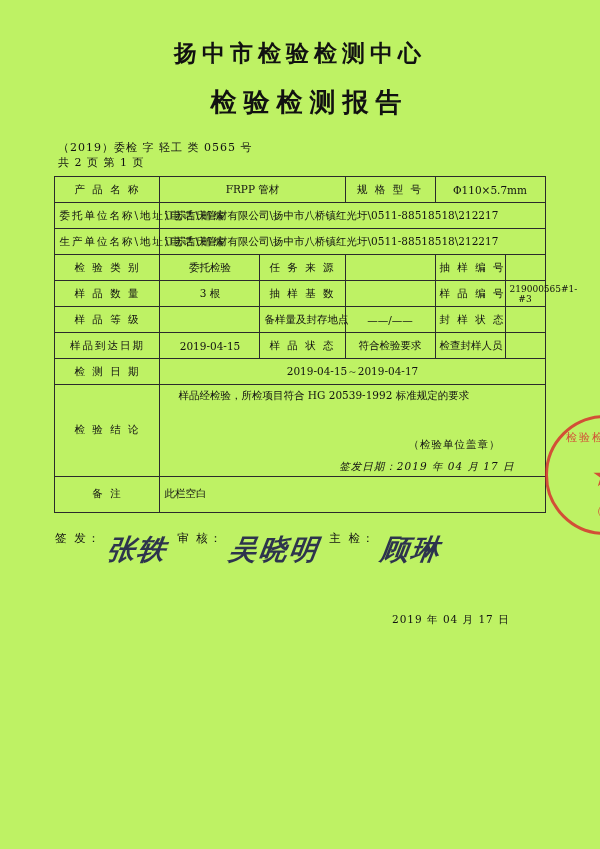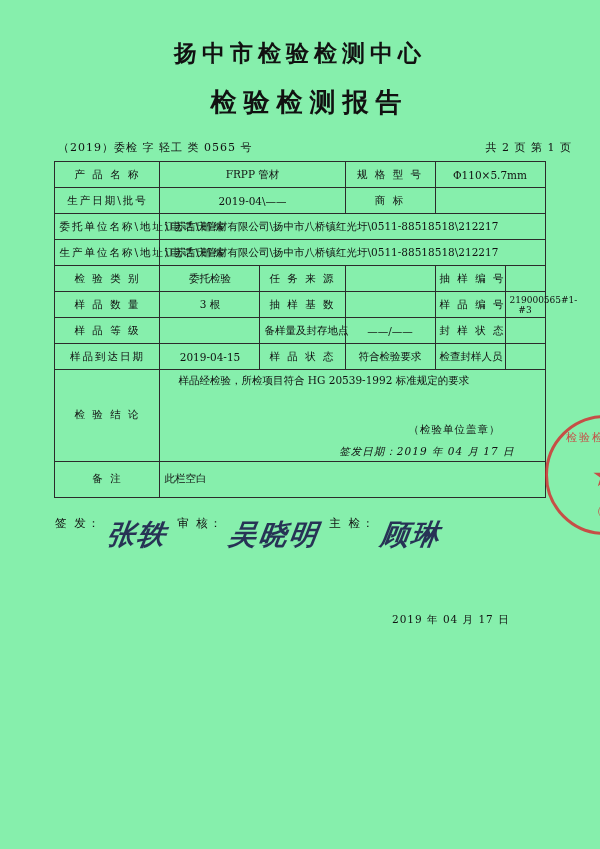--- a/index.html
+++ b/index.html
@@ -8,21 +8,21 @@
     padding: 0;
     width: 600px;
     height: 849px;
     background: #ffffff;
     font-family: "DejaVu Sans", sans-serif;
   }
   #page {
     position: relative;
     width: 600px;
     height: 849px;
-    background: #86efac;
+    background: #bef264;
     overflow: hidden;
   }
   .title-main {
     text-align: center;
     font-family: "DejaVu Serif", serif;
     font-size: 23px;
     font-weight: bold;
     letter-spacing: 5px;
     color: #111;
     margin-top: 38px;
@@ -37,20 +37,21 @@
     margin-top: 16px;
     padding-left: 19px;
   }
   .meta-row {
     display: flex;
     justify-content: space-between;
     margin: 20px 28px 6px 58px;
     font-size: 11px;
     color: #111;
     font-family: "DejaVu Serif", serif;
+    flex-direction: column;
   }
   .meta-left { letter-spacing: 1px; }
   .meta-right { letter-spacing: 1px; }
 
   table.doc {
     border-collapse: collapse;
     width: 490px;
     margin: 0 auto;
     table-layout: fixed;
     font-family: "DejaVu Serif", serif;
@@ -195,26 +196,20 @@
         <col style="width:40px">
     </colgroup>
     <tbody>
       <tr>
         <td class="lbl">产 品 名 称</td>
         <td class="val" colspan="2">FRPP 管材</td>
         <td class="lbl">规 格 型 号</td>
         <td class="val" colspan="2">Φ110×5.7mm</td>
       </tr>
       <tr>
-        <td class="lbl">生产日期\批号</td>
-        <td class="val" colspan="2">2019-04\——</td>
-        <td class="lbl">商        标</td>
-        <td class="val" colspan="2"></td>
-      </tr>
-      <tr>
         <td class="lbl">委托单位名称\地址\电话\邮编</td>
         <td class="val-left" colspan="5">江苏吉庆管材有限公司\扬中市八桥镇红光圩\0511-88518518\212217</td>
       </tr>
       <tr>
         <td class="lbl">生产单位名称\地址\电话\邮编</td>
         <td class="val-left" colspan="5">江苏吉庆管材有限公司\扬中市八桥镇红光圩\0511-88518518\212217</td>
       </tr>
       <tr>
         <td class="lbl">检 验 类 别</td>
         <td class="val">委托检验</td>
@@ -239,20 +234,24 @@
         <td class="lbl">封 样 状 态</td>
         <td class="val"></td>
       </tr>
       <tr>
         <td class="lbl">样品到达日期</td>
         <td class="val">2019-04-15</td>
         <td class="lbl">样 品 状 态</td>
         <td class="val">符合检验要求</td>
         <td class="lbl" style="letter-spacing:0">检查封样人员</td>
         <td class="val"></td>
+      </tr>
+      <tr>
+        <td class="lbl">检 测 日 期</td>
+        <td class="val" colspan="5">2019-04-15～2019-04-17</td>
       </tr>
       <tr>
         <td class="lbl tall2">检 验 结 论</td>
         <td class="tall2" colspan="5">
           <div class="concl-text">样品经检验，所检项目符合 HG 20539-1992 标准规定的要求</div>
           <div class="seal-note" style="margin-top:34px">（检验单位盖章）</div>
           <div class="sign-line" style="margin-top:8px">签发日期：2019 年 04 月 17 日</div>
         </td>
       </tr>
       <tr>

